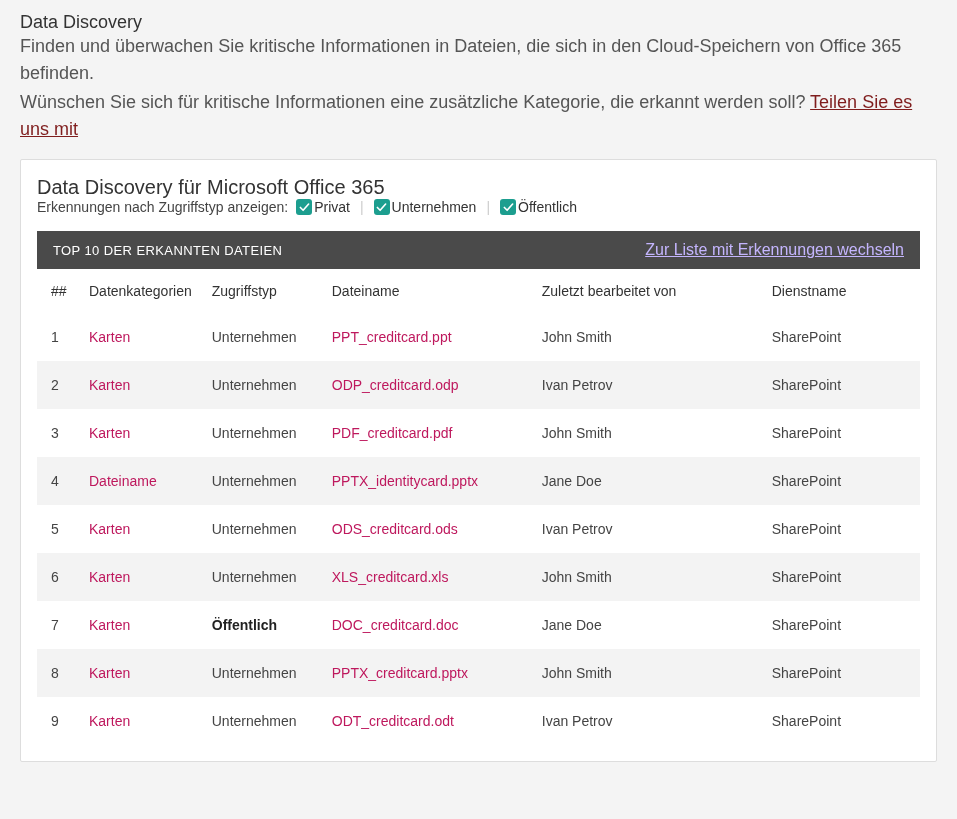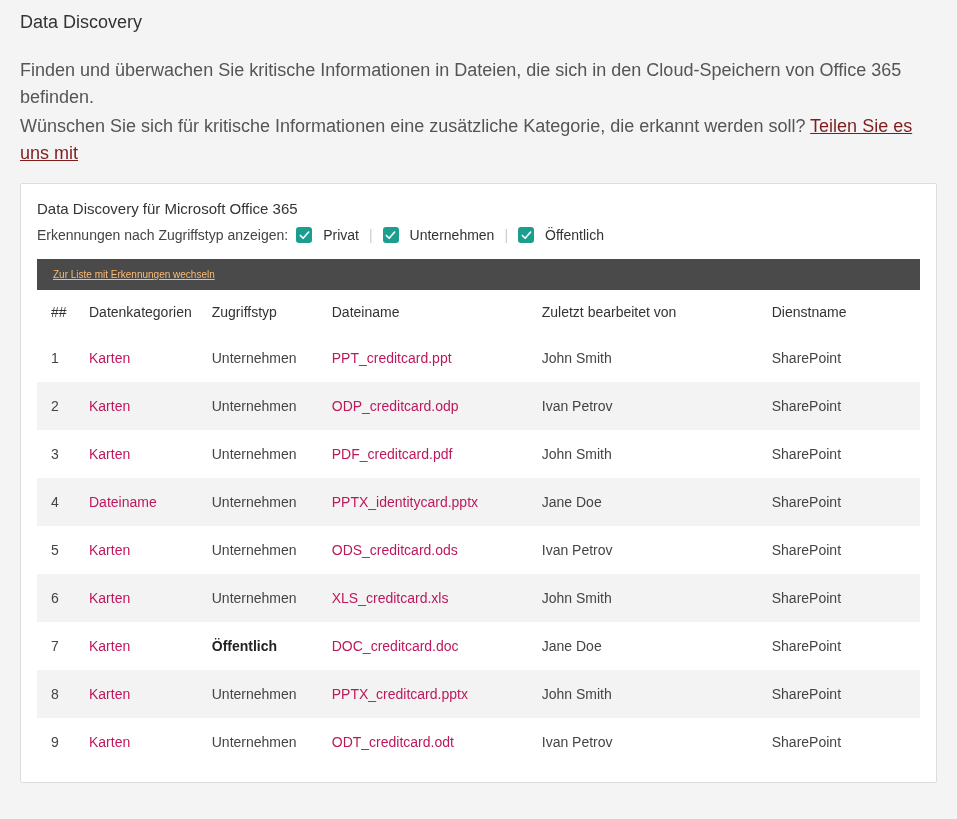--- a/index.html
+++ b/index.html
@@ -8,59 +8,58 @@
       background: #f4f4f4;
       color: #333;
       font-size: 14px;
       padding: 12px 20px 20px 20px;
       width: 957px;
     }
     .page-title {
       font-size: 18px;
       font-weight: 400;
       color: #333;
-      margin-bottom: 24px;
+      margin-bottom: 0;
     }
     .page-desc {
       font-size: 18px;
       color: #555;
       line-height: 1.5;
       margin-bottom: 2px;
     }
     .link {
       color: #7f1d1d;
       text-decoration: underline;
       cursor: pointer;
     }
     .panel {
       background: #fff;
       border: 1px solid #ddd;
       border-radius: 2px;
       margin-top: 16px;
       padding: 16px;
     }
     .panel-title {
-      font-size: 15px;
-      color: #333;
-      margin-bottom: 10px;
+      font-size: 20px;
+      color: #333;
     }
     .filter-row {
       font-size: 14px;
       color: #444;
       display: flex;
       align-items: flex-end;
       gap: 8px;
       margin-bottom: 16px;
       flex-wrap: wrap;
     }
     .filter-label { color: #444; }
     .chk {
       display: inline-flex;
       align-items: center;
-      gap: 11px;
+      gap: 2px;
       cursor: pointer;
     }
     .chk-box {
       width: 16px;
       height: 16px;
       border-radius: 3px;
       background: #1c9e8f;
       display: inline-flex;
       align-items: center;
       justify-content: center;
@@ -75,24 +74,24 @@
       justify-content: space-between;
       align-items: center;
       padding: 10px 16px;
       font-size: 13px;
     }
     .table-header-title {
       letter-spacing: 0.4px;
       font-weight: 400;
     }
     .table-header-link {
-      color: #fdba74;
+      color: #c4b5fd;
       text-decoration: underline;
       cursor: pointer;
-      font-size: 10px;
+      font-size: 16px;
     }
     table {
       width: 100%;
       border-collapse: collapse;
       font-size: 14px;
     }
     thead th {
       text-align: left;
       font-weight: 400;
       color: #333;
@@ -160,20 +159,21 @@
       <span class="chk-box">
         <svg viewBox="0 0 16 16">
             <path d="M2 8 L6 12 L14 3" stroke="#fff" stroke-width="2.4" fill="none" stroke-linecap="round" stroke-linejoin="round"></path>
           </svg>
       </span>
       <span class="chk-label">Öffentlich</span>
     </span>
   </div>
 
   <div class="table-header-bar">
+    <span class="table-header-title">TOP 10 DER ERKANNTEN DATEIEN</span>
     <a class="table-header-link">Zur Liste mit Erkennungen wechseln</a>
   </div>
 
   <table>
     <thead>
       <tr>
         <th class="col-idx">##</th>
         <th class="col-cat">Datenkategorien</th>
         <th class="col-access">Zugriffstyp</th>
         <th class="col-file">Dateiname</th>

